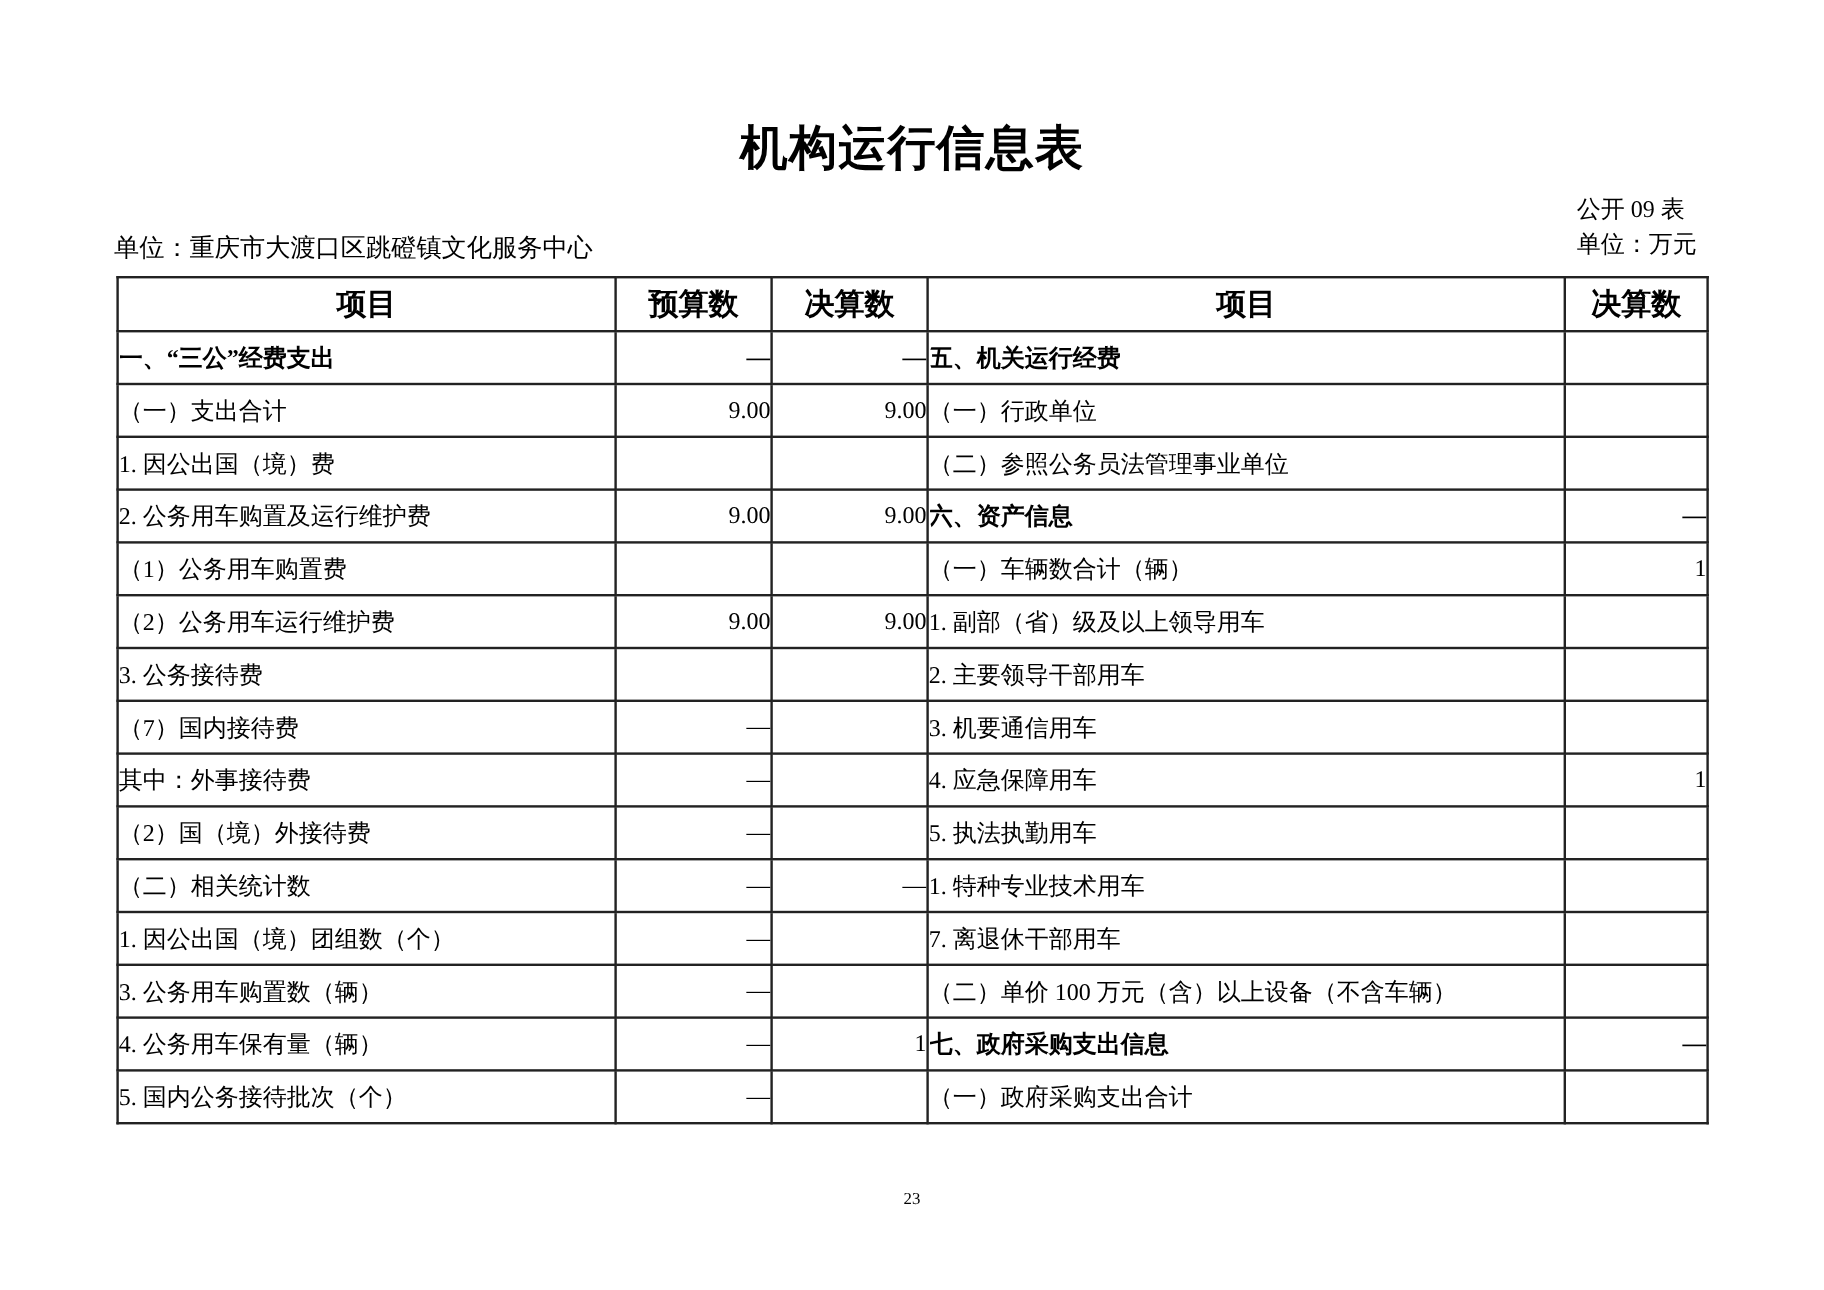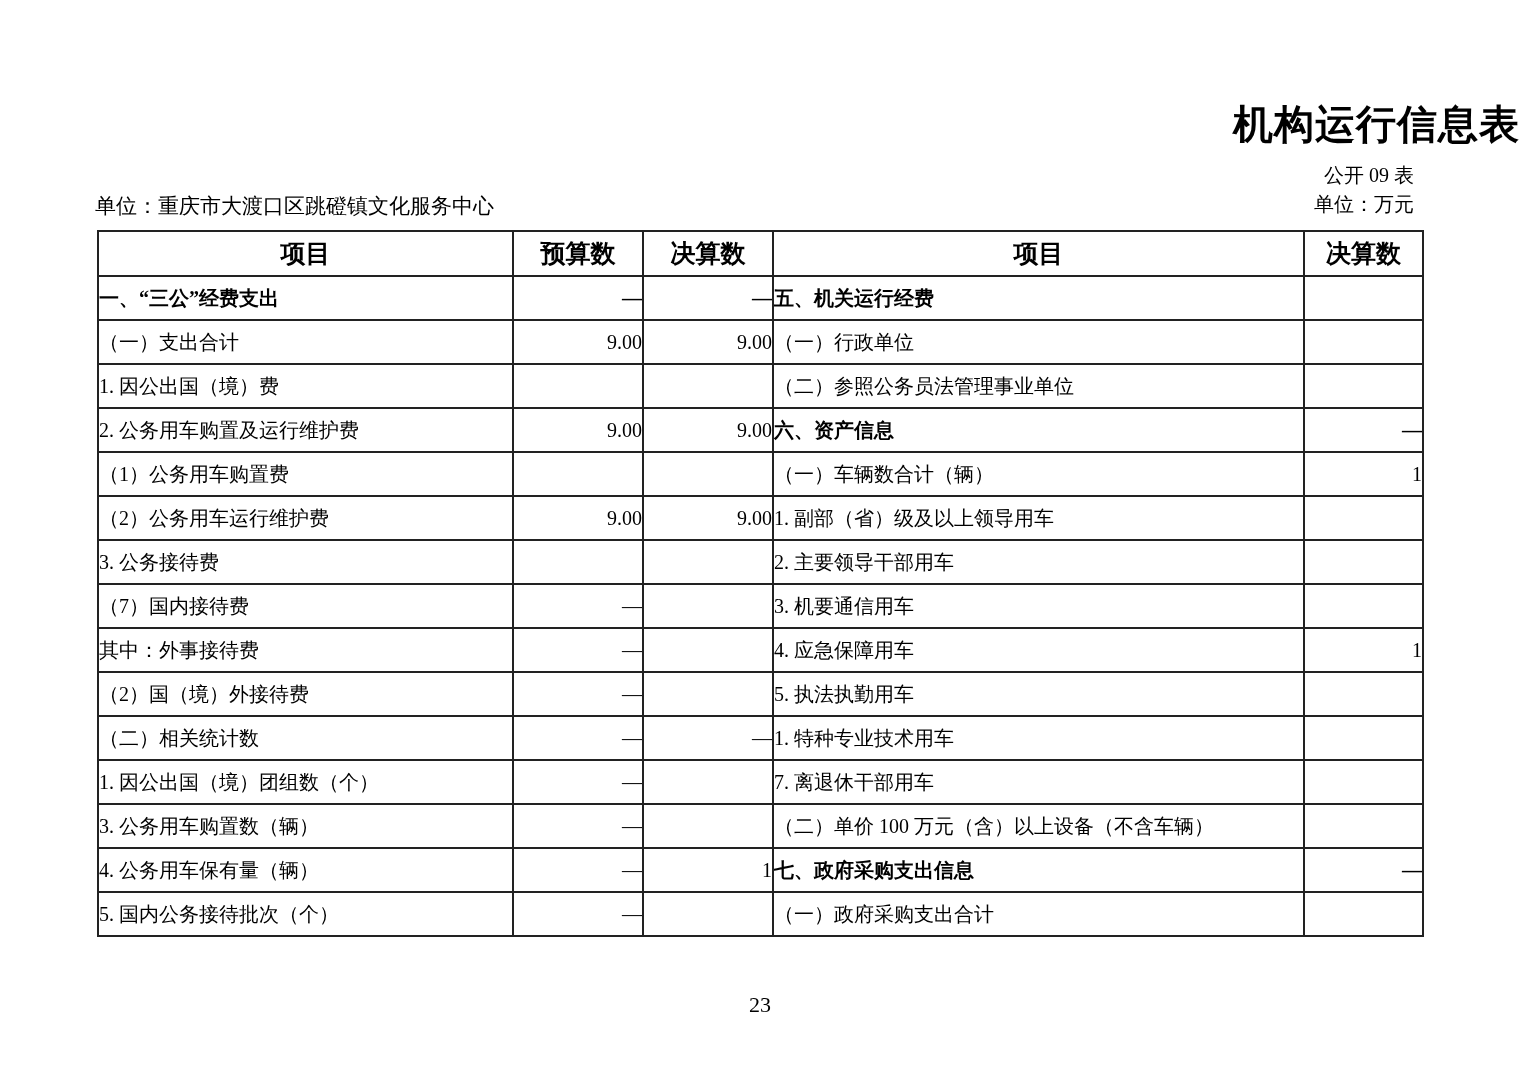--- a/index.html
+++ b/index.html
@@ -7,32 +7,32 @@
     position:relative;
     width:1520px;height:1075px;
     background:#ffffff;
     margin:0 auto;
     overflow:hidden;
     color:#000;
   }
   .title{
     position:absolute;
     top:100px;left:0;width:100%;
-    text-align:right;
+    text-align:center;
     font-family:"Liberation Sans", sans-serif;
     font-weight:bold;
     font-size:40px;
     line-height:48px;
     letter-spacing:1px;
     margin:0;
   }
   .meta-right{
     position:absolute;
     top:161px;right:106px;
-    text-align:right;
+    text-align:left;
     font-family:"Liberation Serif", serif;
     font-size:20px;
     line-height:29px;
   }
   .unit-line{
     position:absolute;
     top:193px;left:95px;
     font-family:"Liberation Serif", serif;
     font-size:21px;
     line-height:26px;
@@ -63,31 +63,31 @@
     font-family:"Liberation Serif", serif;
     font-size:20px;
   }
   td.item{text-align:left;}
   td.num{
     text-align:right;
     padding-right:11px;
     font-size:20px;
   }
   td.bold{font-weight:bold;}
-  td.ind0{padding-left:9px;}
+  td.ind0{padding-left:9px;border-radius:19px;}
   td.ind1{padding-left:14px;}
   td.ind2{padding-left:29px;}
   td.ind3{padding-left:53px;}
   td.ind4{padding-left:105px;}
   .page-number{
     position:absolute;
     top:992px;left:0;width:100%;
     text-align:center;
     font-family:"Liberation Serif", serif;
-    font-size:22px;
+    font-size:14px;
   }
 </style>
 </head>
 <body>
 
 <div class="page">
 
   <h1 class="title">机构运行信息表</h1>
 
   <div class="meta-right">

